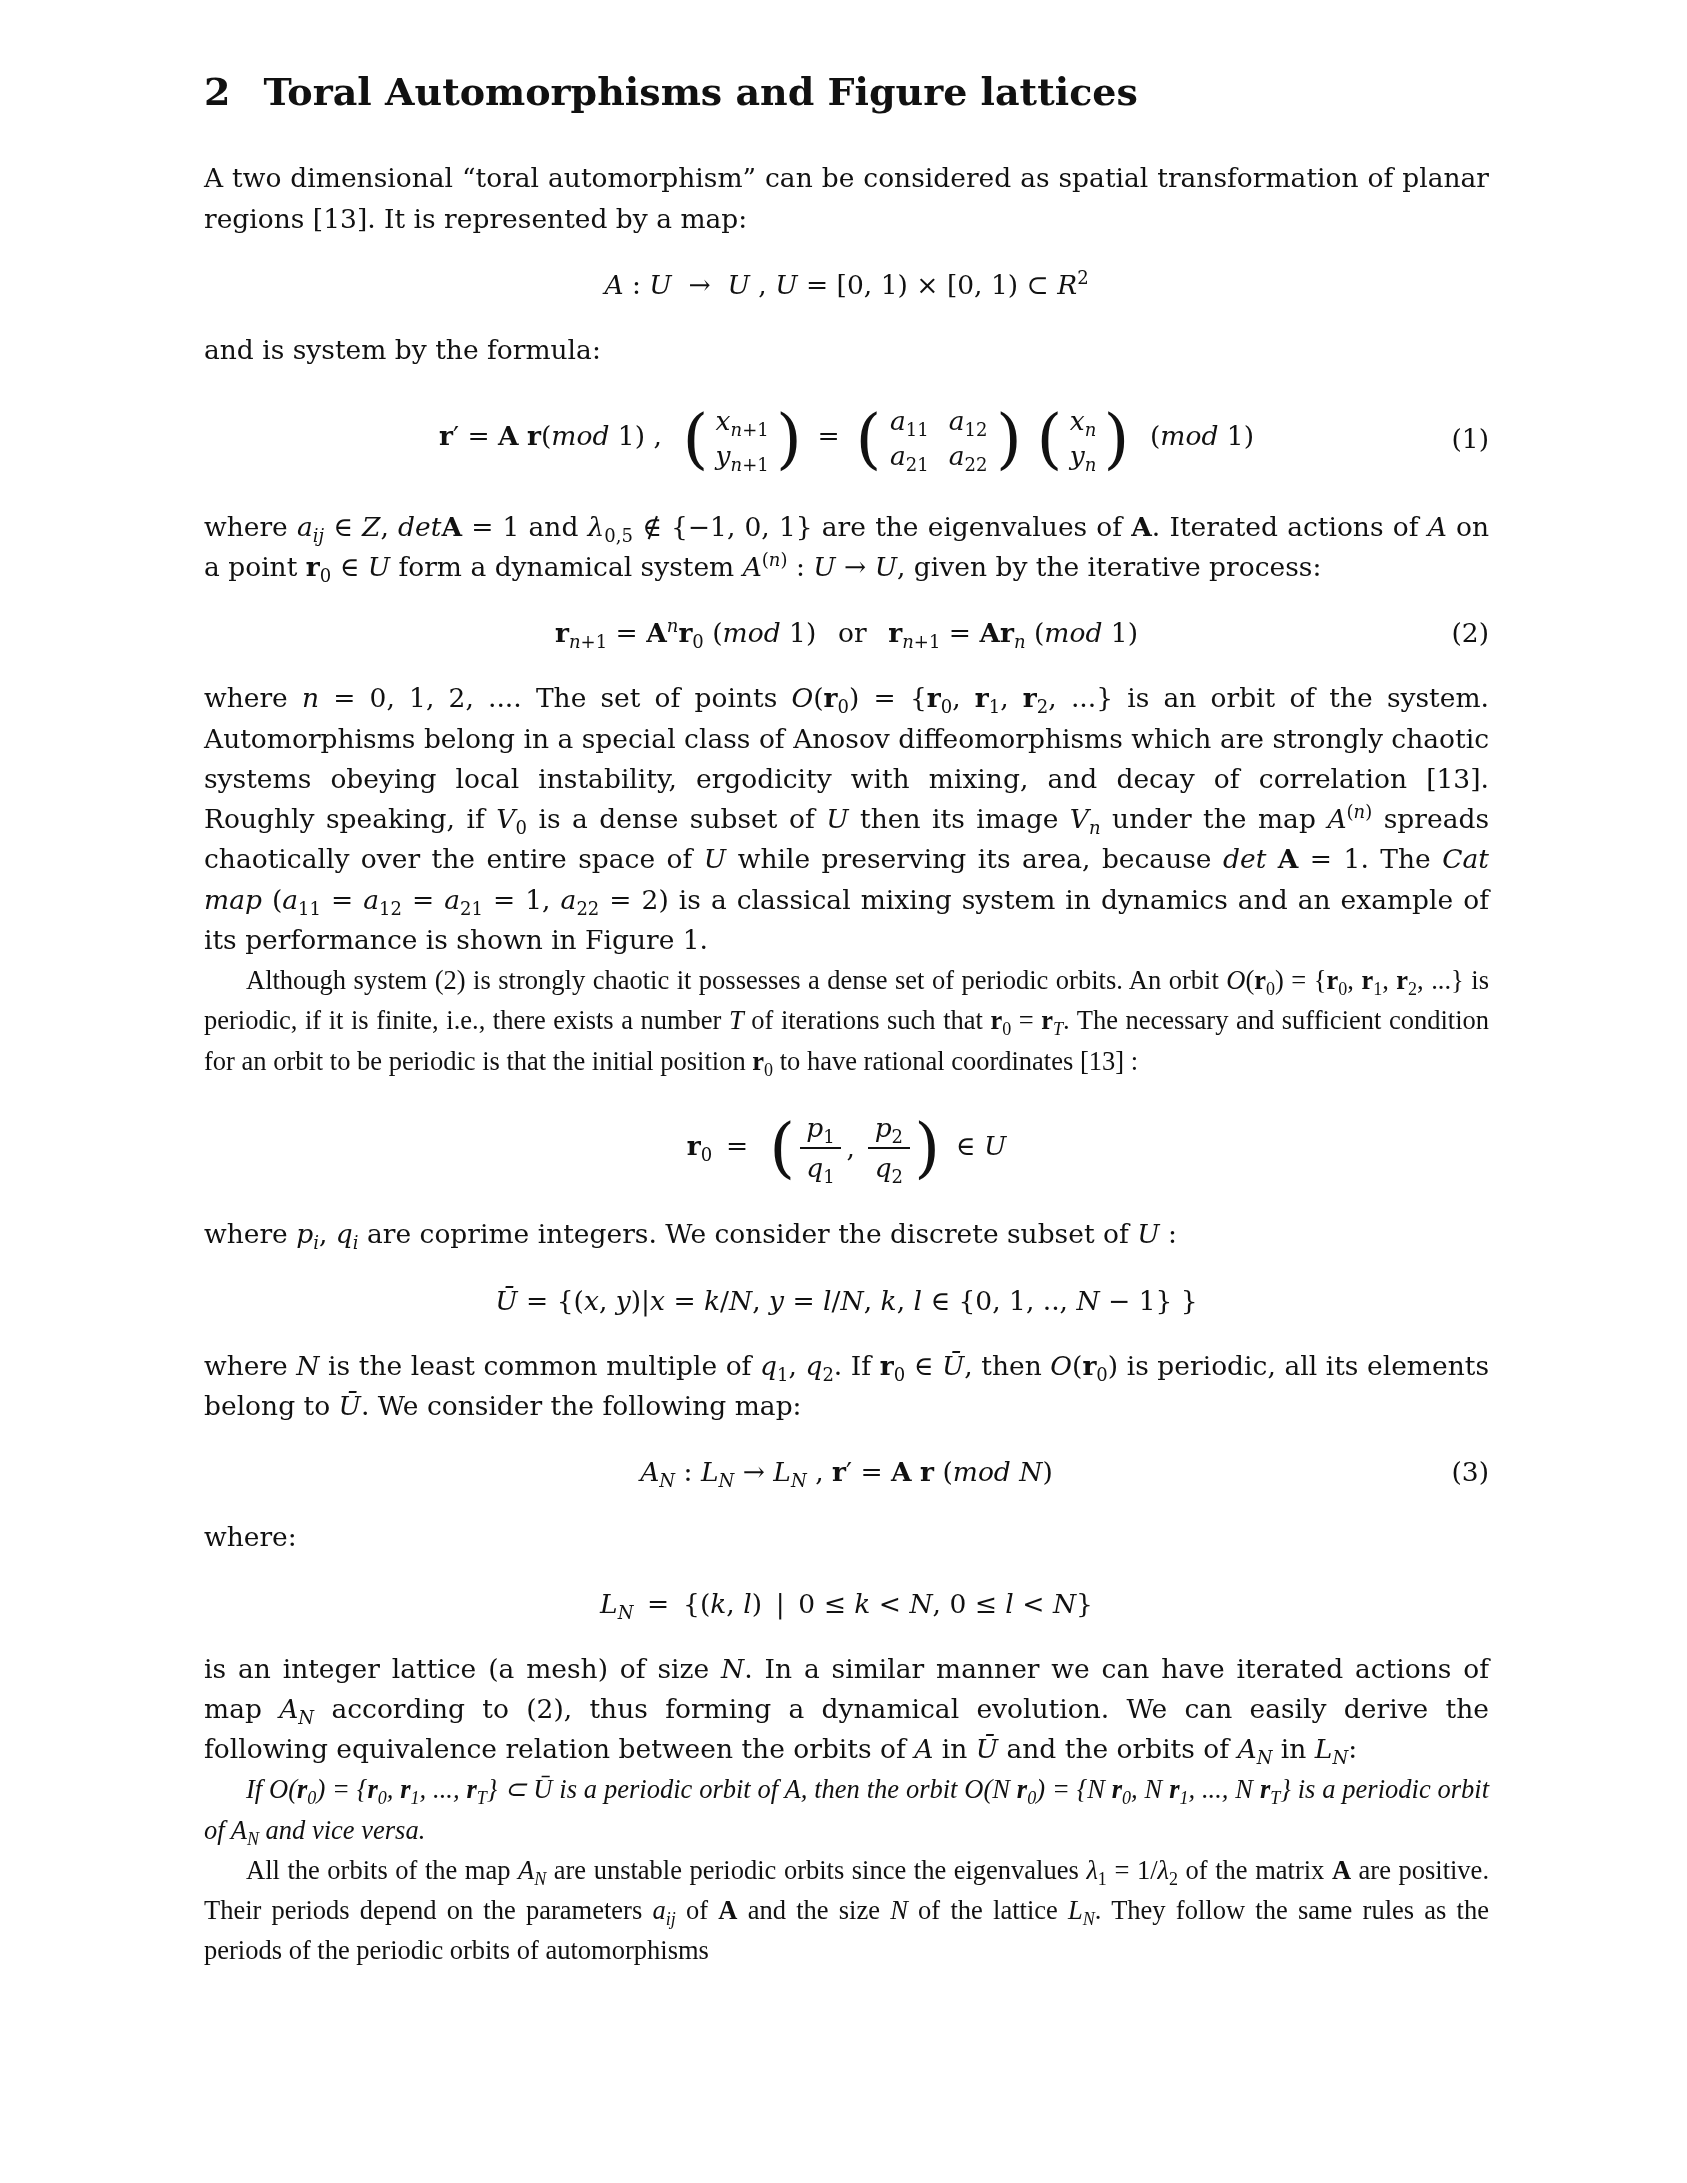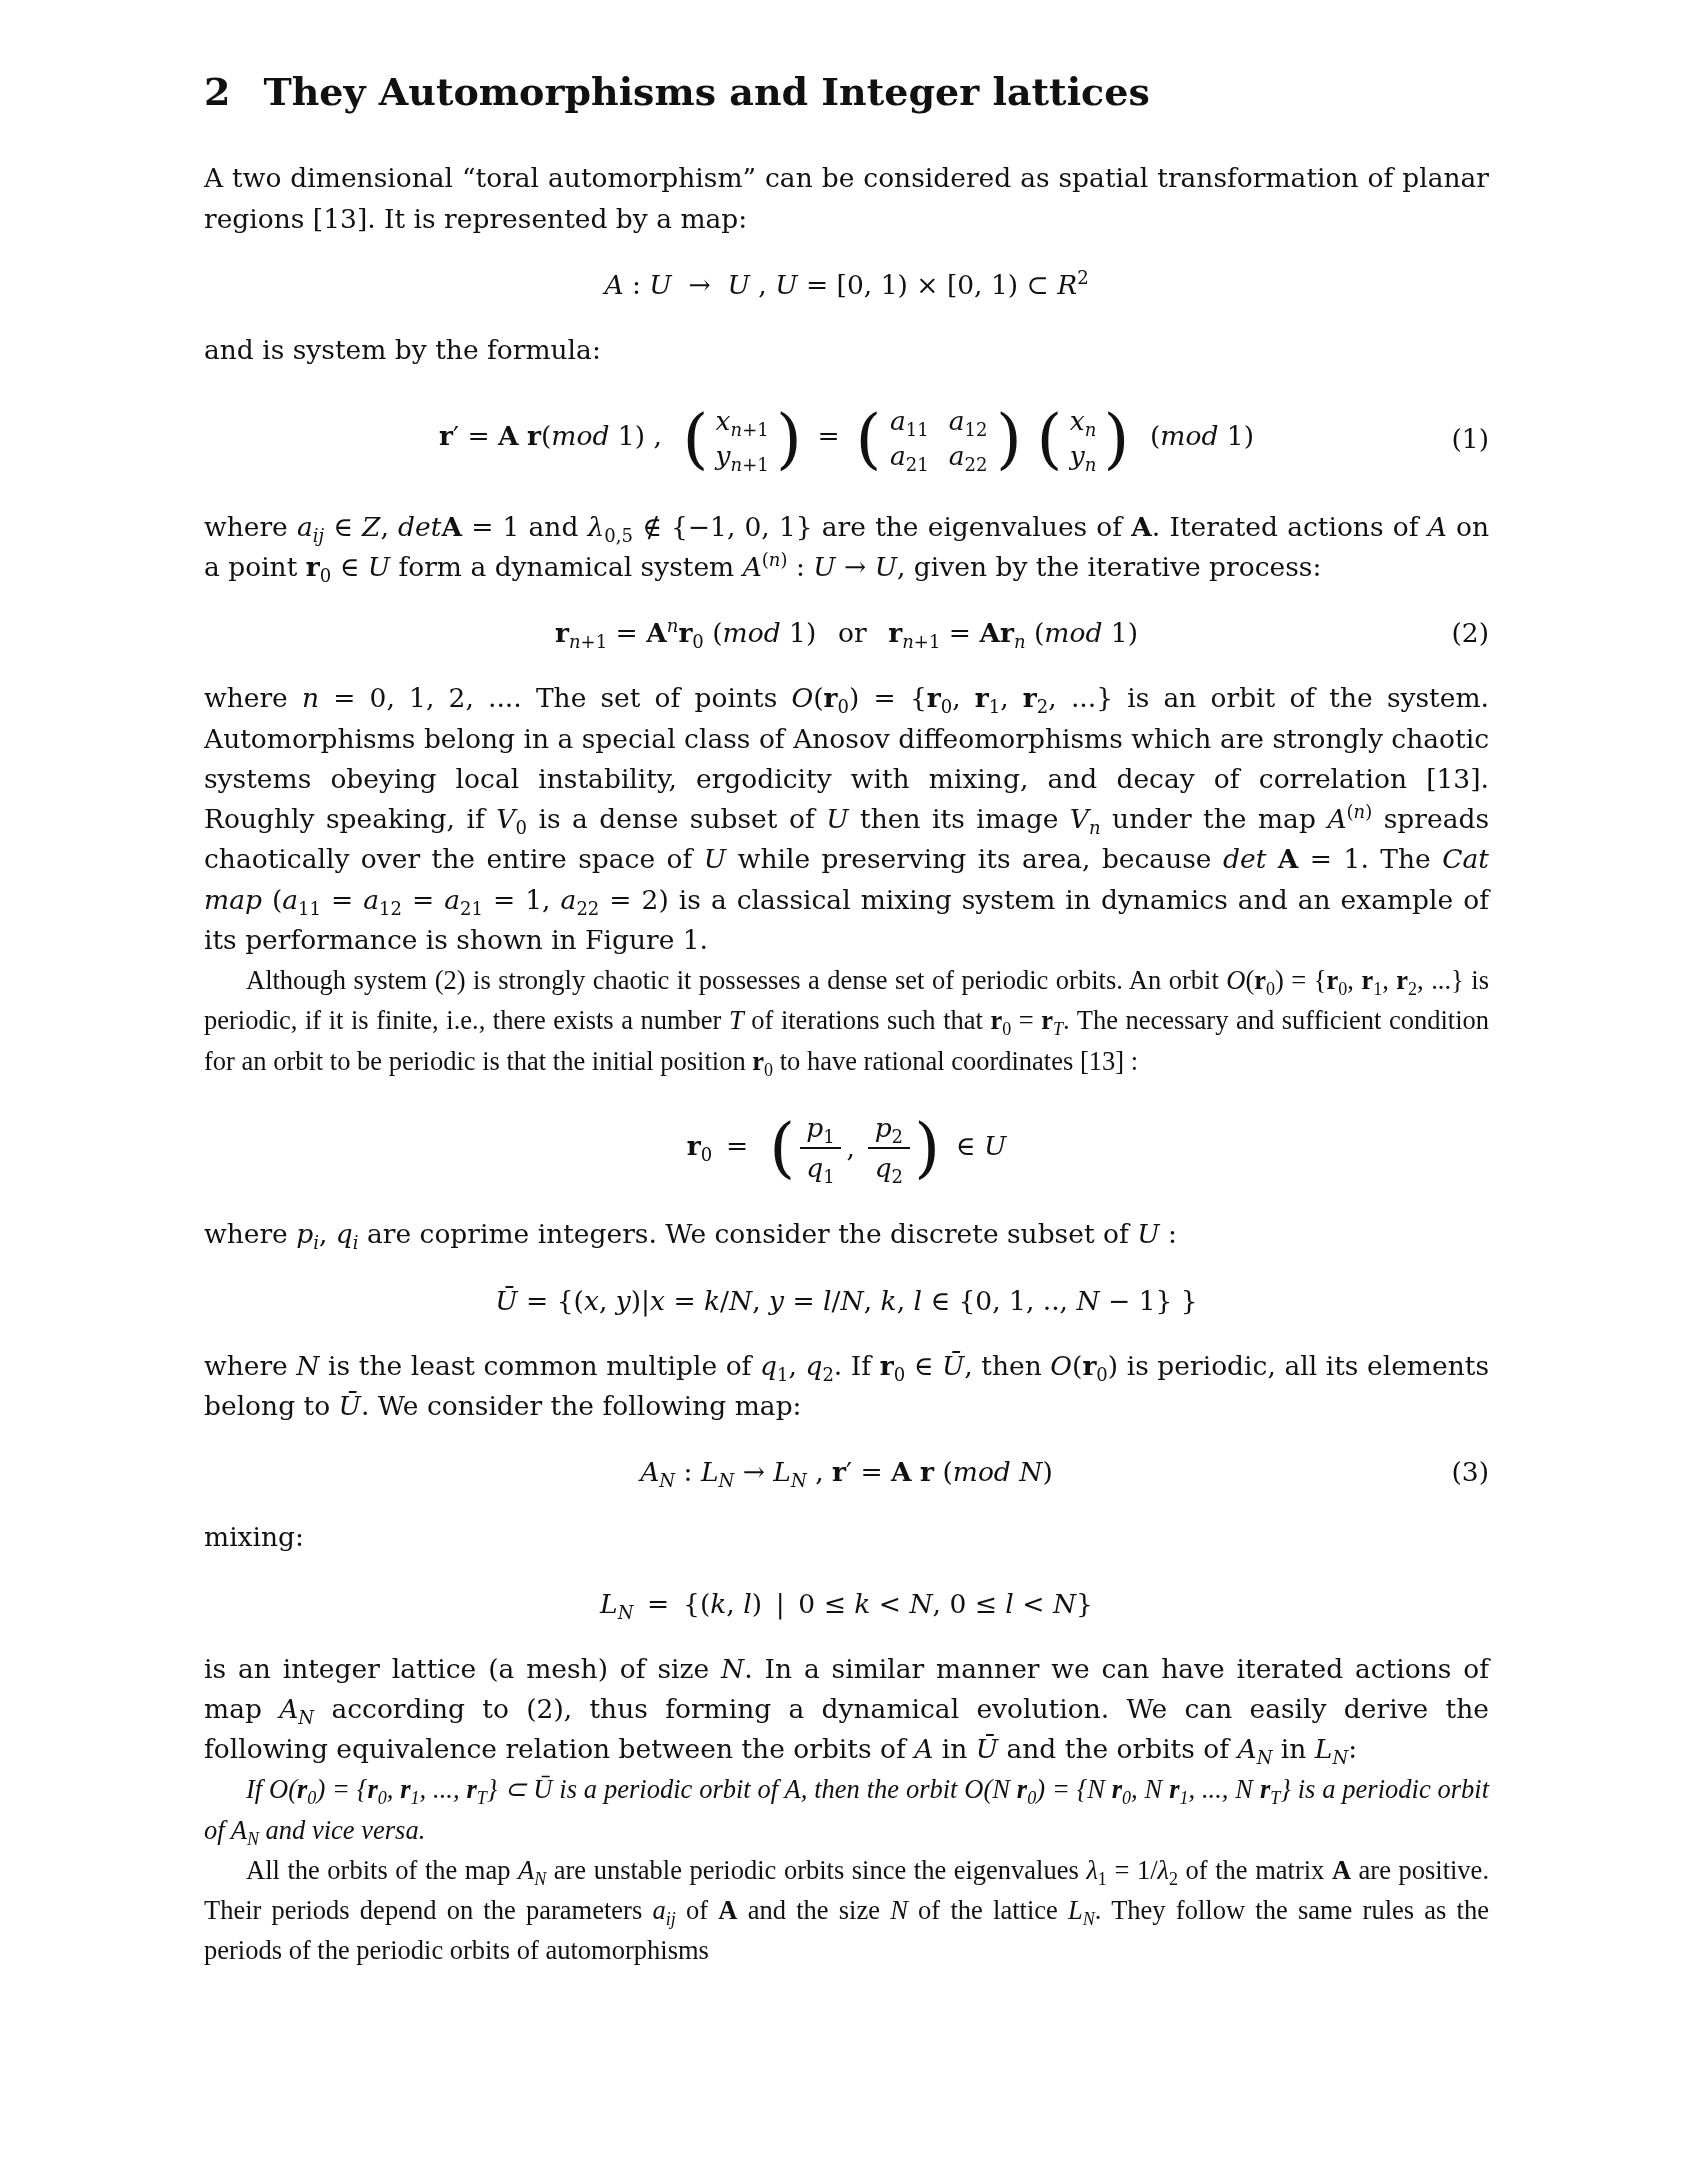--- a/index.html
+++ b/index.html
@@ -45,21 +45,21 @@
   .frac .num { border-bottom: 2px solid #111; padding: 0 6.6px 2.6px 6.6px; }
   .frac .den { padding-top: 2.6px; }
   .mcomma { align-self: center; padding: 0 10.6px 0 2.6px; }
 </style>
 </head>
 <body>
 
 <div class="page">
 
   <h1 class="heading">
-    <span class="secnum">2</span><span class="sectitle">They Automorphisms and Integer lattices</span>
+    <span class="secnum">2</span><span class="sectitle">Toral Automorphisms and Figure lattices</span>
   </h1>
 
   <p class="para">A two dimensional “toral automorphism” can be considered as spatial transformation of planar regions [13]. It is represented by a map:</p>
 
   <div class="eqcenter"><i class="cal">A</i> : <i>U</i> &nbsp;→&nbsp; <i>U</i> , <i>U</i> = [0, 1) × [0, 1) ⊂ <i>R</i><sup>2</sup></div>
 
   <p class="para">and is system by the formula:</p>
 
   <div class="eqrow">
     <div class="eqbody"><b>r</b>′ = <b>A</b> <b>r</b>(<i>mod</i> 1) , <span class="mgroup">
@@ -118,21 +118,21 @@
 
   <div class="eqcenter"><i>Ū</i> = {(<i>x</i>, <i>y</i>)|<i>x</i> = <i>k</i>/<i>N</i>, <i>y</i> = <i>l</i>/<i>N</i>, <i>k</i>, <i>l</i> ∈ {0, 1, .., <i>N</i> − 1} }</div>
 
   <p class="para">where <i>N</i> is the least common multiple of <i>q</i><sub>1</sub>, <i>q</i><sub>2</sub>. If <b>r</b><sub>0</sub> ∈ <i>Ū</i>, then <i class="cal">O</i>(<b>r</b><sub>0</sub>) is periodic, all its elements belong to <i>Ū</i>. We consider the following map:</p>
 
   <div class="eqrow">
     <div class="eqbody"><i class="cal">A</i><sub><i>N</i></sub> : <i>L</i><sub><i>N</i></sub> → <i>L</i><sub><i>N</i></sub> , <b>r</b>′ = <b>A</b> <b>r</b> (<i>mod</i> <i>N</i>)</div>
     <div class="eqnum">(3)</div>
   </div>
 
-  <p class="para">mixing:</p>
+  <p class="para">where:</p>
 
   <div class="eqcenter"><i>L</i><sub><i>N</i></sub>  =  {(<i>k</i>, <i>l</i>)  |  0 ≤ <i>k</i> &lt; <i>N</i>, 0 ≤ <i>l</i> &lt; <i>N</i>}</div>
 
   <p class="para">is an integer lattice (a mesh) of size <i>N</i>. In a similar manner we can have iterated actions of map <i class="cal">A</i><sub><i>N</i></sub> according to (2), thus forming a dynamical evolution. We can easily derive the following equivalence relation between the orbits of <i class="cal">A</i> in <i>Ū</i> and the orbits of <i class="cal">A</i><sub><i>N</i></sub> in <i>L<sub>N</sub></i>:</p>
 
   <p class="para indent thm">If <span class="cal">O</span>(<b>r</b><sub>0</sub>) = {<b>r</b><sub>0</sub>, <b>r</b><sub>1</sub>, ..., <b>r</b><sub>T</sub>} ⊂ Ū is a periodic orbit of <span class="cal">A</span>, then the orbit <span class="cal">O</span>(N <b>r</b><sub>0</sub>) = {N <b>r</b><sub>0</sub>, N <b>r</b><sub>1</sub>, ..., N <b>r</b><sub>T</sub>} is a periodic orbit of <span class="cal">A</span><sub>N</sub> and vice versa.</p>
 
   <p class="para indent">All the orbits of the map <i class="cal">A</i><sub><i>N</i></sub> are unstable periodic orbits since the eigenvalues <i>λ</i><sub>1</sub> = 1/<i>λ</i><sub>2</sub> of the matrix <b>A</b> are positive. Their periods depend on the parameters <i>a<sub>ij</sub></i> of <b>A</b> and the size <i>N</i> of the lattice <i>L<sub>N</sub></i>. They follow the same rules as the periods of the periodic orbits of automorphisms</p>
 
 </div>

